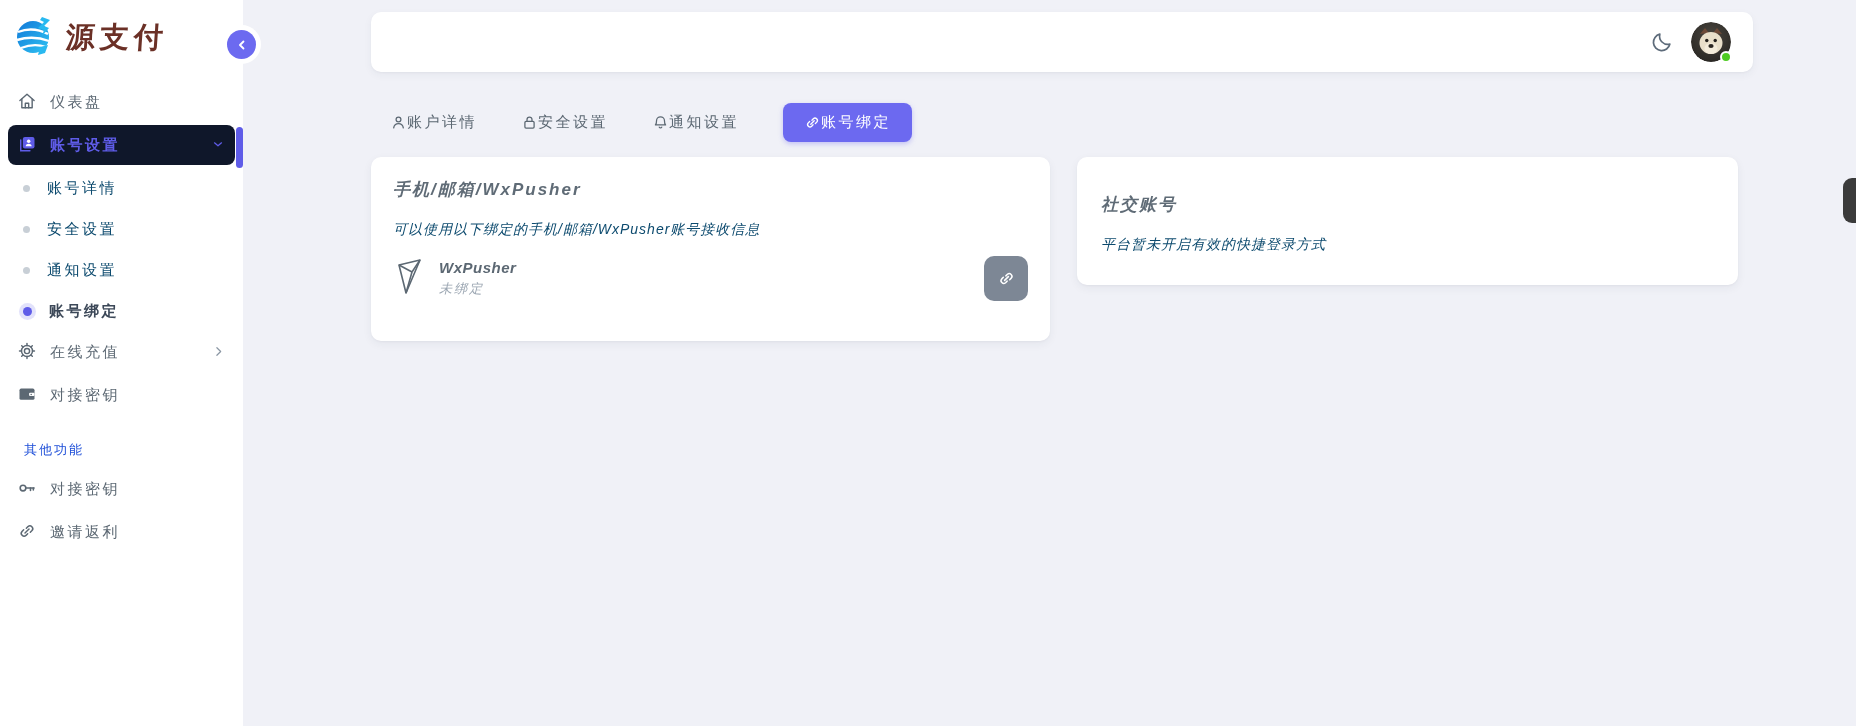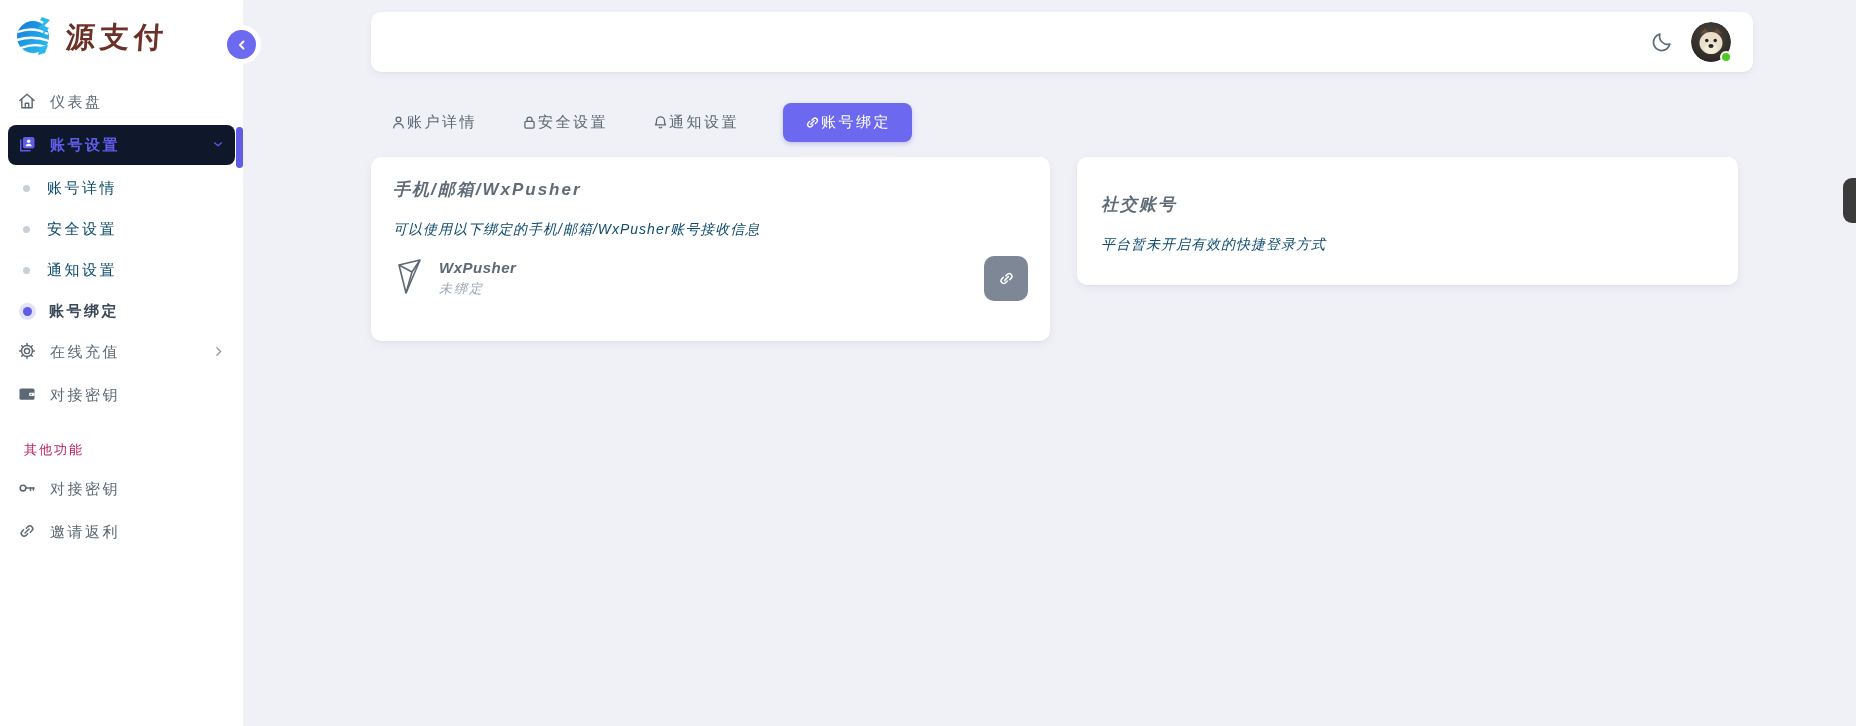--- a/index.html
+++ b/index.html
@@ -39,21 +39,21 @@
     height:41px; display:flex; align-items:center; gap:17px;
     padding-left:15px; font-size:15px; letter-spacing:2.5px; color:#0c4a6e; cursor:pointer;
   }
   .bullet { width:7px; height:7px; border-radius:50%; background:#c8cfd6; flex:0 0 auto; }
   .sub-item.active { color:#3c4858; font-weight:bold; }
   .sub-item.active .bullet {
     width:9px; height:9px; background:#5f5ce8;
     box-shadow:0 0 0 4px rgba(95,92,232,.18);
   }
   .section-label {
-    margin:26px 0 10px 16px; font-size:13px; letter-spacing:2px; color:#be185d;
+    margin:26px 0 10px 16px; font-size:13px; letter-spacing:2px; color:#1d4ed8;
   }
 
   
   .collapse-btn {
     position:absolute; left:227px; top:30px; width:29px; height:29px;
     border-radius:50%; background:#6c6af0; z-index:4;
     display:flex; align-items:center; justify-content:center;
     box-shadow:0 0 0 5px #ffffff; cursor:pointer;
   }
 

